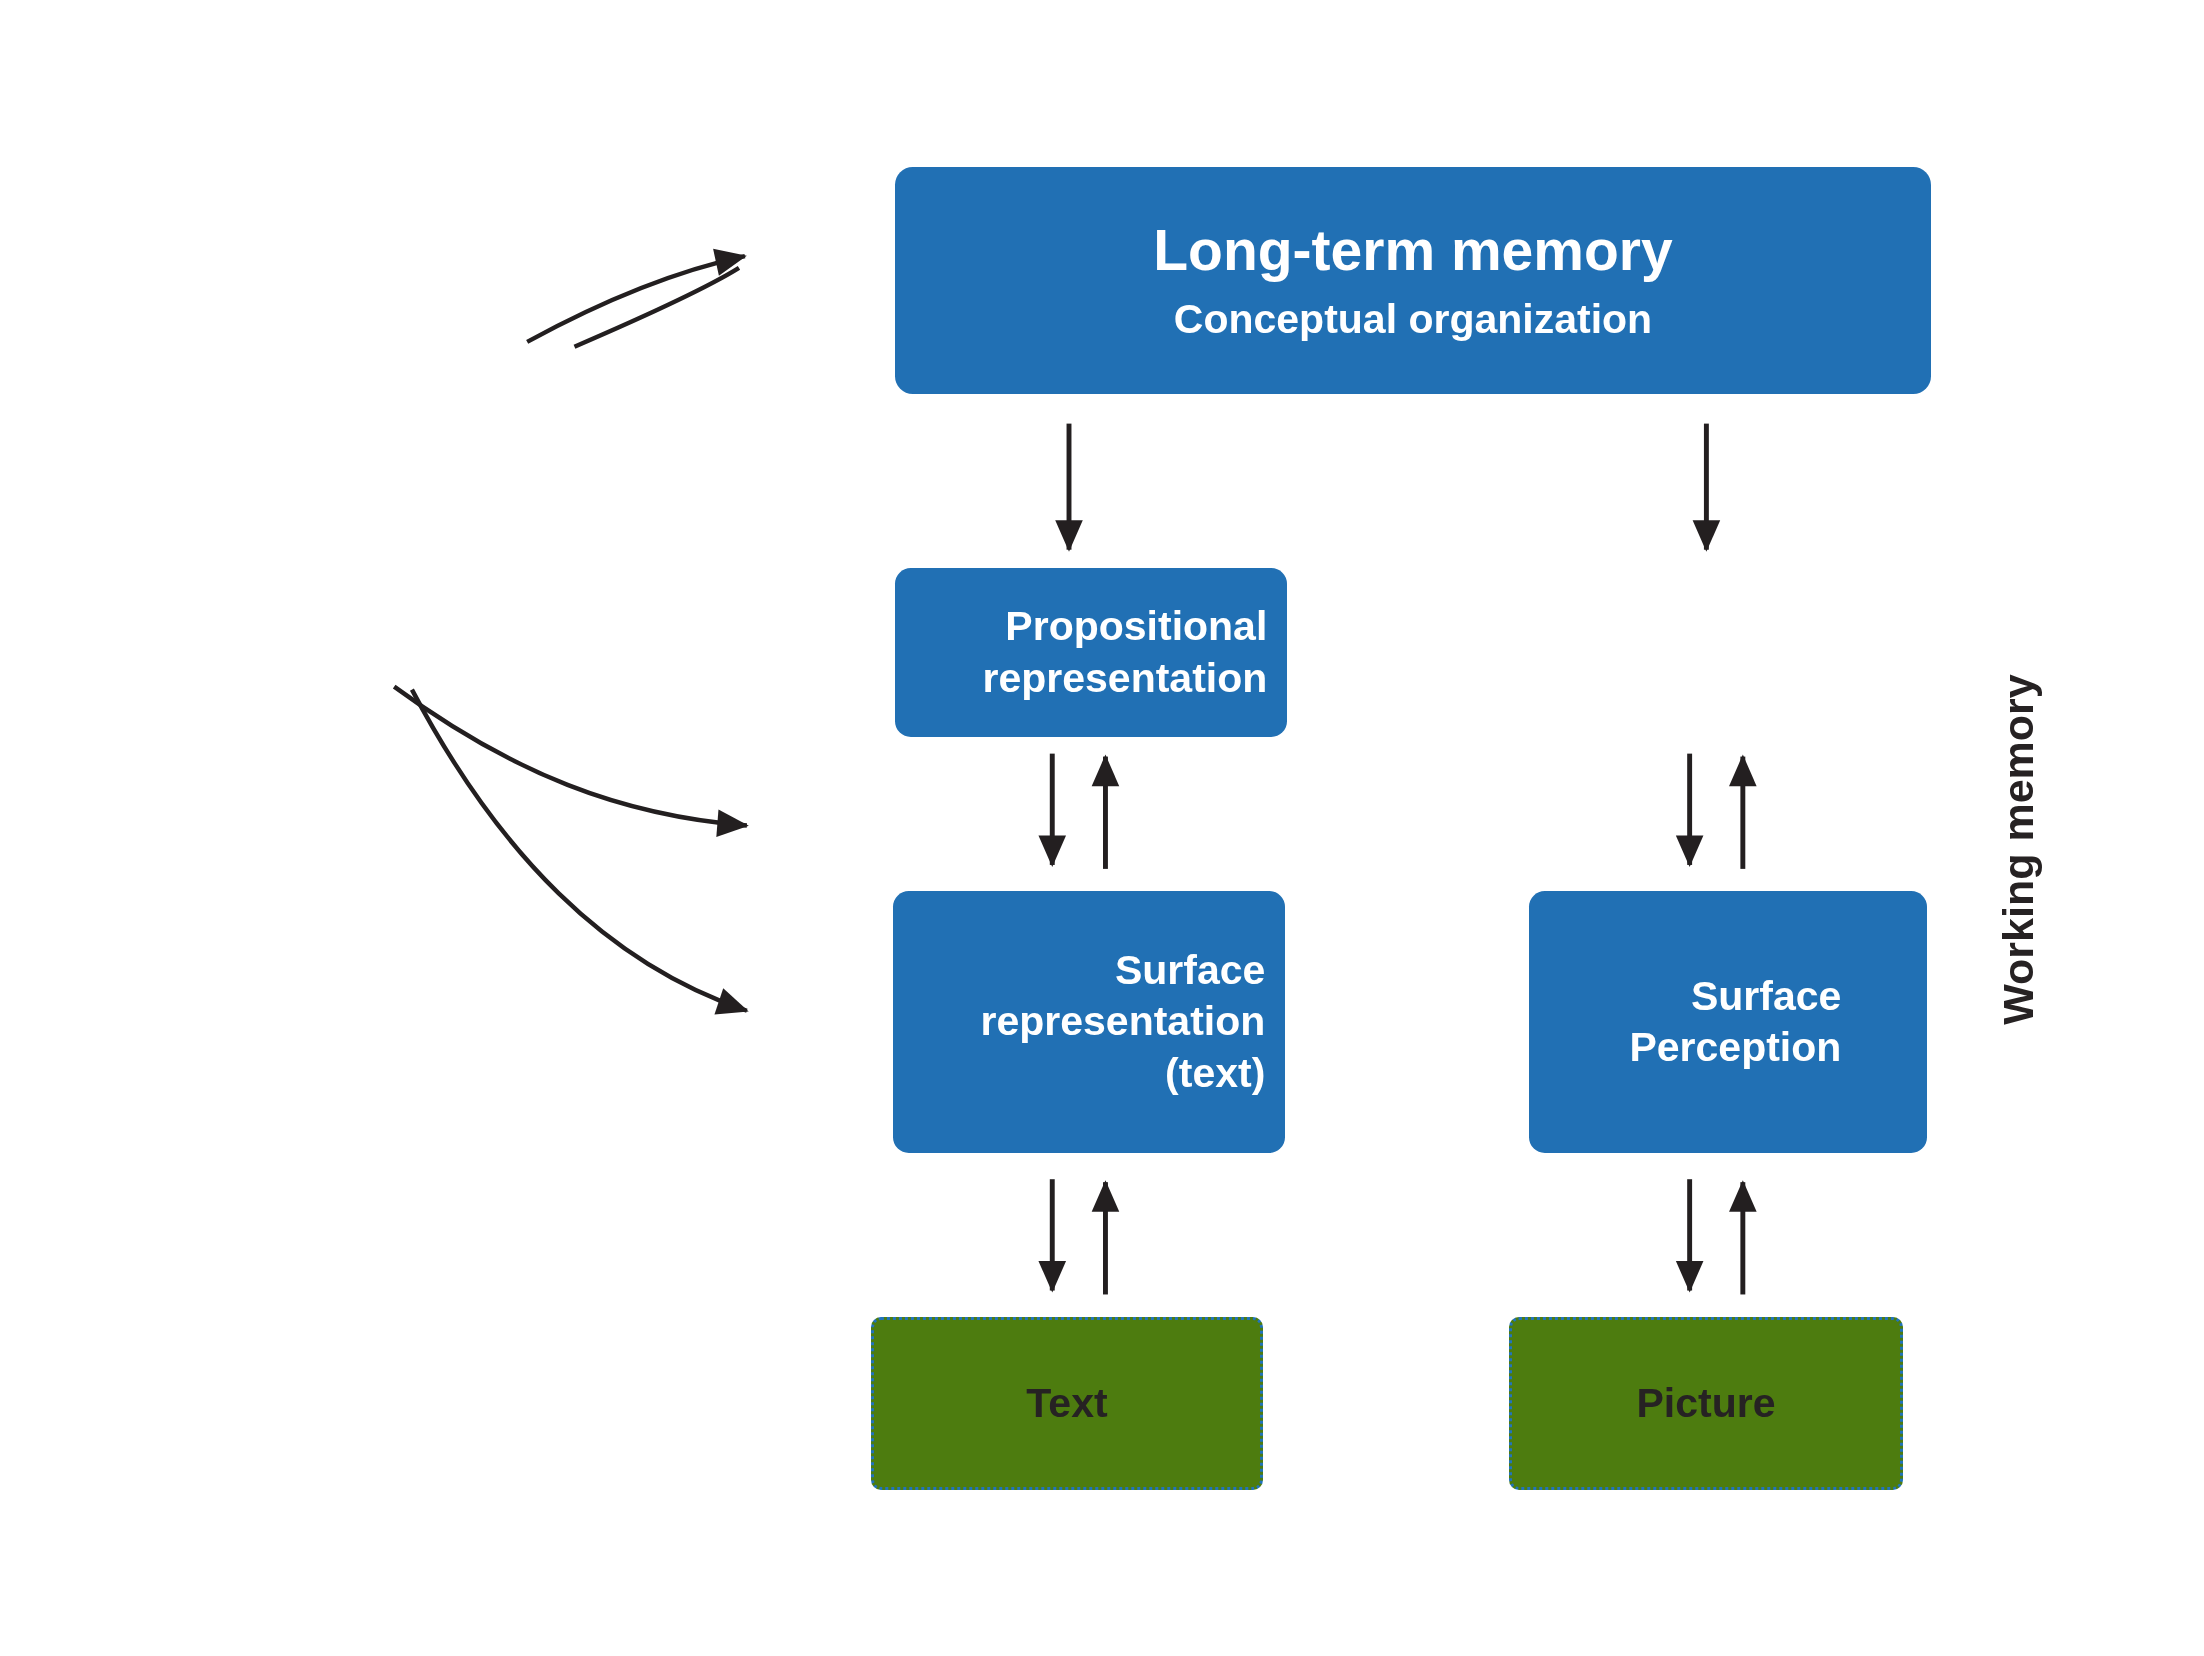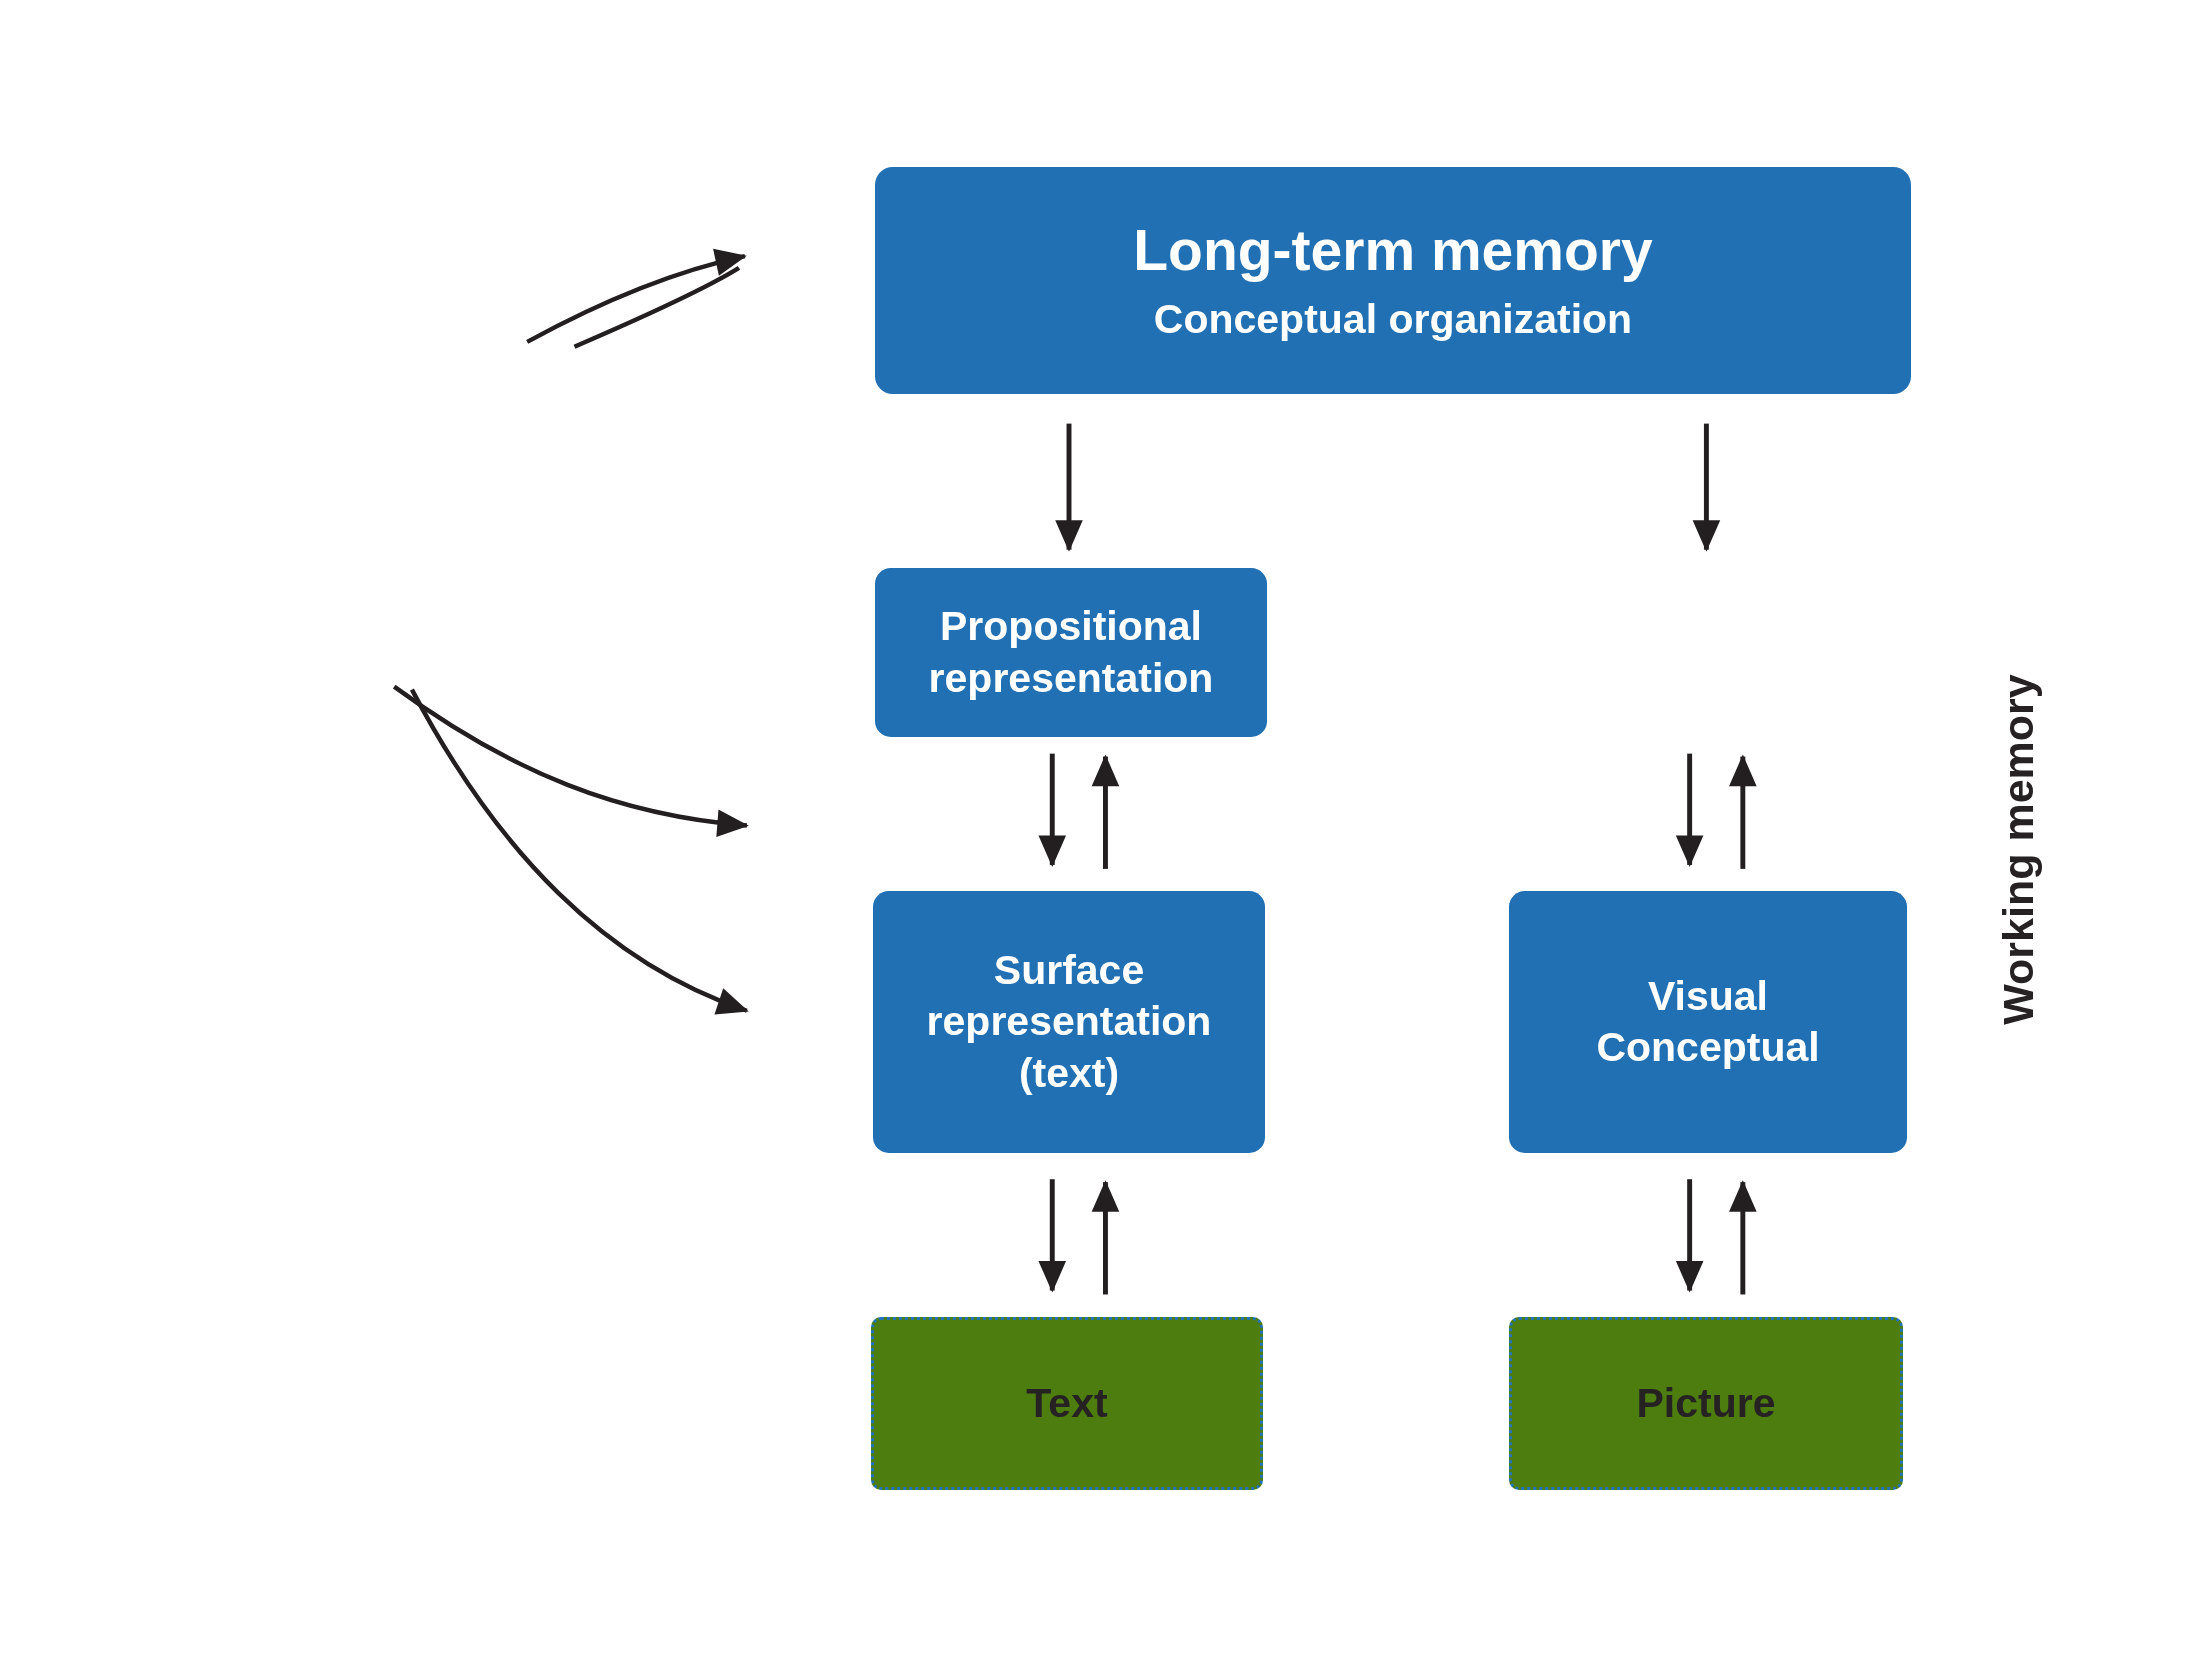--- a/index.html
+++ b/index.html
@@ -21,22 +21,23 @@
   }
   .bluebox {
     position: absolute;
     background: var(--box-blue);
     color: var(--box-text);
     border-radius: 15.8px;
     display: flex;
     flex-direction: column;
     align-items: center;
     justify-content: center;
-    text-align: center;
+    text-align: right;
     font-weight: bold;
+    margin-left: 20px;
   }
   .bluebox .label {
     font-size: 41px;
     line-height: 1.25;
     padding: 0 19.7px;
   }
   .ltm { left: 875px; top: 167px; width: 1036px; height: 227px; border-radius: 17.7px; }
   .ltm .title { font-size: 57px; line-height: 1.15; }
   .ltm .subtitle { font-size: 41px; margin-top: 11.8px; }
   .prop    { left: 875px;  top: 568px; width: 392px; height: 169px; }
@@ -140,21 +141,21 @@
   <div class="bluebox prop">
     <div class="label">Propositional representation</div>
   </div>
 
 
   <div class="bluebox surface">
     <div class="label">Surface representation (text)</div>
   </div>
 
   <div class="bluebox visual">
-    <div class="label">Visual Conceptual</div>
+    <div class="label">Surface Perception</div>
   </div>
 
   <div class="dashedbox textbox">
     <div>Text</div>
   </div>
 
   <div class="dashedbox picturebox">
     <div>Picture</div>
   </div>
 

